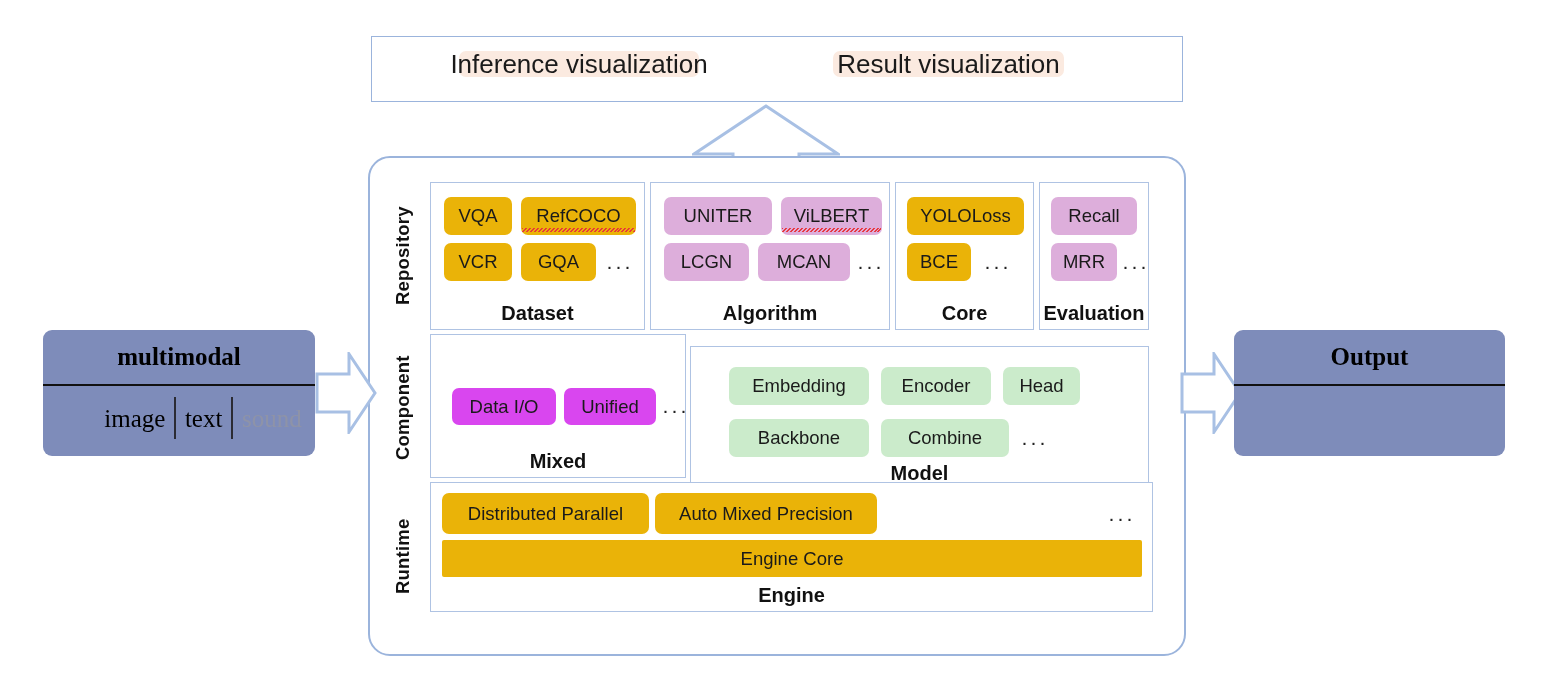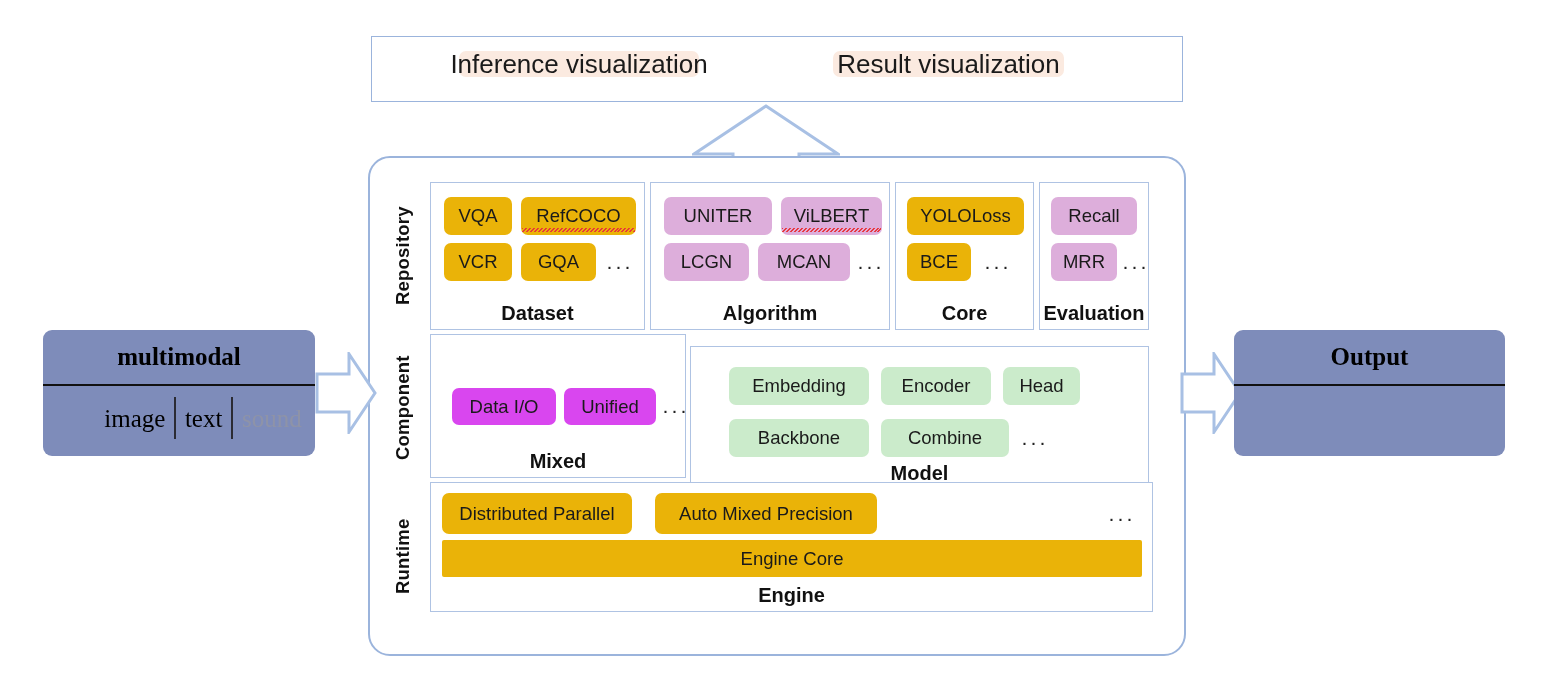--- a/index.html
+++ b/index.html
@@ -251,21 +251,21 @@
     <div class="chip green" style="left:38px; top:20px; width:140px; height:38px;">Embedding</div>
     <div class="chip green" style="left:190px; top:20px; width:110px; height:38px;">Encoder</div>
     <div class="chip green" style="left:312px; top:20px; width:77px; height:38px;">Head</div>
     <div class="chip green" style="left:38px; top:72px; width:140px; height:38px;">Backbone</div>
     <div class="chip green" style="left:190px; top:72px; width:128px; height:38px;">Combine</div>
     <div class="ellipsis" style="left:330px; top:84px;">···</div>
     <div class="panel-title">Model</div>
   </div>
 
   <div class="panel" style="left:60px; top:324px; width:723px; height:130px;">
-    <div class="chip blue" style="left:11px; top:10px; width:190px; height:41px;">Distributed Parallel</div>
+    <div class="chip blue" style="left:11px; top:10px; width:207px; height:41px;">Distributed Parallel</div>
     <div class="chip blue" style="left:224px; top:10px; width:222px; height:41px;">Auto Mixed Precision</div>
     <div class="ellipsis" style="left:677px; top:24px;">···</div>
     <div class="chip blue" style="left:11px; top:57px; width:700px; height:37px; border-radius:2px;">Engine Core</div>
     <div class="panel-title">Engine</div>
   </div>
 </div>
 
 <div id="panel-multimodal" class="io-panel">
   <div class="io-title">multimodal</div>
   <div class="io-sub">

